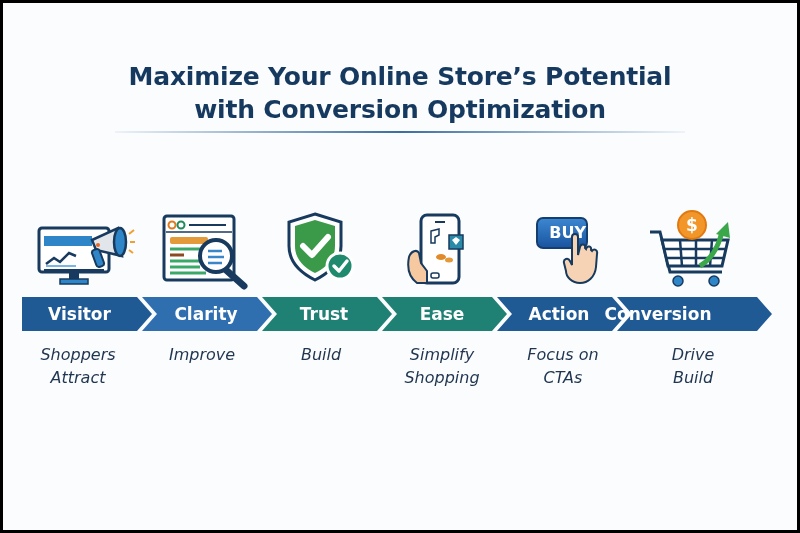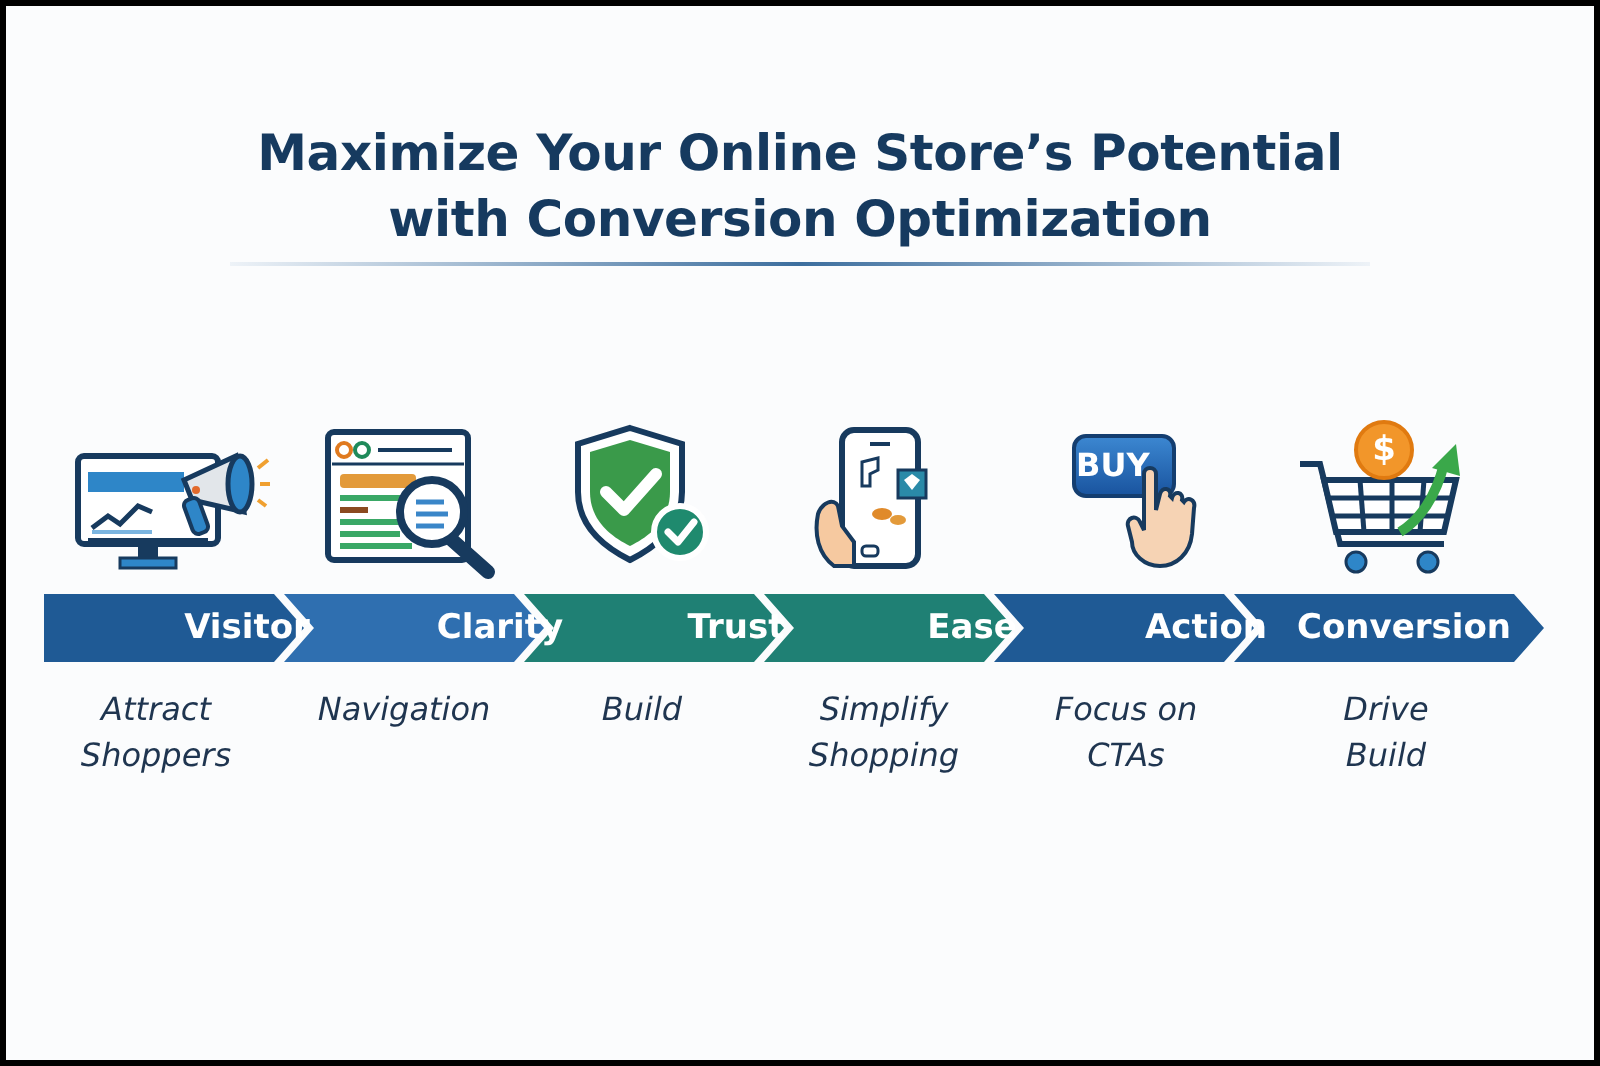--- a/index.html
+++ b/index.html
@@ -2,21 +2,21 @@
 <html><head>
 <meta charset="utf-8">
 <style>
   html, body { margin: 0; padding: 0; }
   body { width: 800px; height: 533px; background: #000; font-family: "DejaVu Sans", sans-serif; }
   .frame { position: absolute; left: 3px; top: 3px; width: 794px; height: 527px; background: #fbfcfd; overflow: hidden; }
   .title { position: absolute; left: 0; width: 800px; top: 60px; text-align: center; color: #163a5f; font-weight: bold; font-size: 25px; line-height: 33px; letter-spacing: -0.2px; }
   .rule { position: absolute; left: 115px; top: 131px; width: 570px; height: 2px; background: linear-gradient(to right, rgba(120,160,200,0.1), #3c6e9e 50%, rgba(120,160,200,0.1)); }
   .icon { position: absolute; }
   .chevron { position: absolute; top: 297px; height: 34px; }
-  .chev-label { position: absolute; top: 297px; height: 34px; line-height: 34px; color: #fff; font-weight: bold; font-size: 17px; text-align: center; padding-left: 44px; }
+  .chev-label { position: absolute; top: 297px; height: 34px; line-height: 34px; color: #fff; font-weight: bold; font-size: 17px; text-align: center; }
   .desc { position: absolute; top: 343px; width: 130px; text-align: center; font-style: italic; color: #1f3550; font-size: 16px; line-height: 23px; }
 </style>
 </head>
 <body>
 
 <div class="frame"></div>
 
 <div class="title">
   <div>Maximize Your Online Store’s Potential</div>
   <div>with Conversion Optimization</div>
@@ -73,21 +73,21 @@
   <rect x="26" y="60" width="8" height="5" rx="2" fill="none" stroke="#173a5e" stroke-width="1.5"></rect>
   <path d="M26 18 L34 16 L34 22 L30 24 L30 30 L26 30 Z" fill="none" stroke="#173a5e" stroke-width="1.5"></path>
   <ellipse cx="36" cy="44" rx="5" ry="3" fill="#e08a2a"></ellipse>
   <ellipse cx="44" cy="47" rx="4" ry="2.5" fill="#e39a3a"></ellipse>
   <rect x="44" y="22" width="14" height="14" fill="#2a8aa8" stroke="#173a5e" stroke-width="1.5"></rect>
   <path d="M47 27 L51 24 L55 27 L51 32 Z" fill="#fff"></path>
   <path d="M4 44 C2 54 4 64 12 70 L22 70 L22 58 L16 50 L14 40 C12 36 6 38 4 44 Z" fill="#f6c9a0" stroke="#173a5e" stroke-width="2"></path>
 </svg>
 
 <div style="position:absolute;left:528px;top:215px;width:80px;height:72px;">
-  <div style="position:absolute;left:8px;top:2px;width:48px;height:28px;border-radius:7px;background:linear-gradient(#3b86d0,#1a55a0);border:2px solid #143e70;color:#fff;font-weight:bold;font-size:16px;line-height:28px;text-align:left;">BUY</div>
+  <div style="position:absolute;left:8px;top:2px;width:48px;height:28px;border-radius:7px;background:linear-gradient(#3b86d0,#1a55a0);border:2px solid #143e70;color:#fff;font-weight:bold;font-size:16px;line-height:28px;text-align:right;">BUY</div>
   <svg style="position:absolute;left:34px;top:18px" width="46" height="52" viewBox="0 0 46 52">
     <path d="M10 4 C10 0 16 0 16 4 L16 22 L18 14 C19 10 24 11 23 15 L24 16 C25 12 30 13 29 17 L30 18 C32 15 36 17 35 21 L34 34 C33 44 26 50 18 50 C10 50 4 44 4 38 L2 30 C1 26 6 24 8 28 L10 32 Z" fill="#f6d3b4" stroke="#173a5e" stroke-width="2"></path>
   </svg>
 </div>
 
 <div style="position:absolute;left:648px;top:210px;width:90px;height:80px;">
   <svg style="position:absolute;left:0;top:10px" width="90" height="70" viewBox="0 0 90 70">
     <polyline points="2,12 12,12 22,52 74,52" fill="none" stroke="#173a5e" stroke-width="3"></polyline>
     <polygon points="14,20 80,20 74,46 20,46" fill="#fff" stroke="#173a5e" stroke-width="3"></polygon>
     <line x1="16" y1="29" x2="78" y2="29" stroke="#173a5e" stroke-width="2.5"></line>
@@ -113,25 +113,25 @@
 </svg>
 
 <div class="chev-label" style="left:22px;width:115px;">Visitor</div>
 <div class="chev-label" style="left:150px;width:112px;">Clarity</div>
 <div class="chev-label" style="left:268px;width:112px;">Trust</div>
 <div class="chev-label" style="left:388px;width:108px;">Ease</div>
 <div class="chev-label" style="left:503px;width:112px;">Action</div>
 <div class="chev-label" style="left:588px;width:140px;">Conversion</div>
 
 <div class="desc" style="left:13px;">
+  <div>Shoppers</div>
   <div>Attract</div>
-  <div>Shoppers</div>
 </div>
 <div class="desc" style="left:137px;">
-  <div>Navigation</div>
+  <div>Improve</div>
 </div>
 <div class="desc" style="left:256px;">
   <div>Build</div>
 </div>
 <div class="desc" style="left:377px;">
   <div>Simplify</div>
   <div>Shopping</div>
 </div>
 <div class="desc" style="left:498px;">
   <div>Focus on</div>

